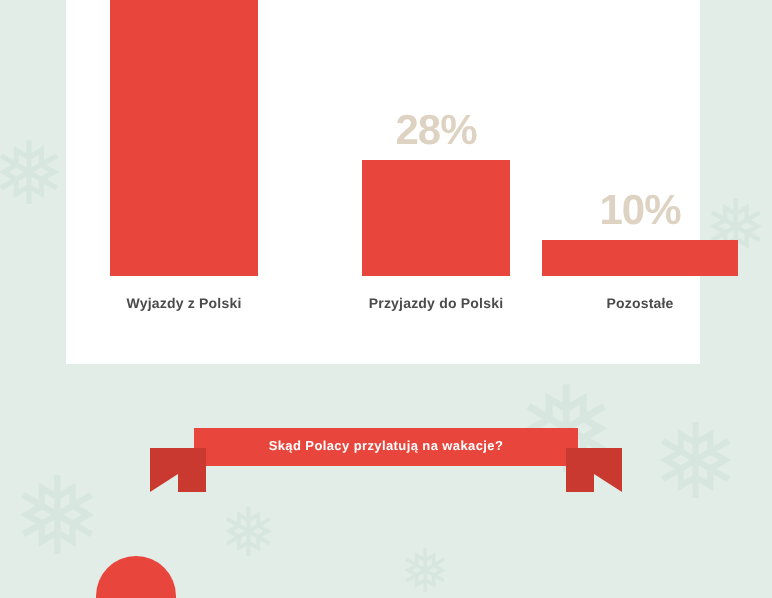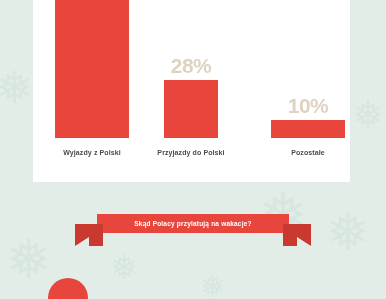--- a/index.html
+++ b/index.html
@@ -54,22 +54,22 @@
     right: 0;
     bottom: 0;
   }
 
   .bar-group {
     position: absolute;
     bottom: 44px;
     text-align: center;
   }
   .bar-group.g0 { left: 22px;  width: 74px; }
-  .bar-group.g1 { left: 131px; width: 54px; }
-  .bar-group.g2 { left: 238px; width: 74px; }
+  .bar-group.g1 { left: 148px; width: 74px; }
+  .bar-group.g2 { left: 238px; width: 98px; }
 
   .bar-value {
     position: absolute;
     left: 0;
     right: 0;
     bottom: 100%;
     margin-bottom: 2px;
     font-size: 21px;
     font-weight: bold;
     color: #ded3c3;

